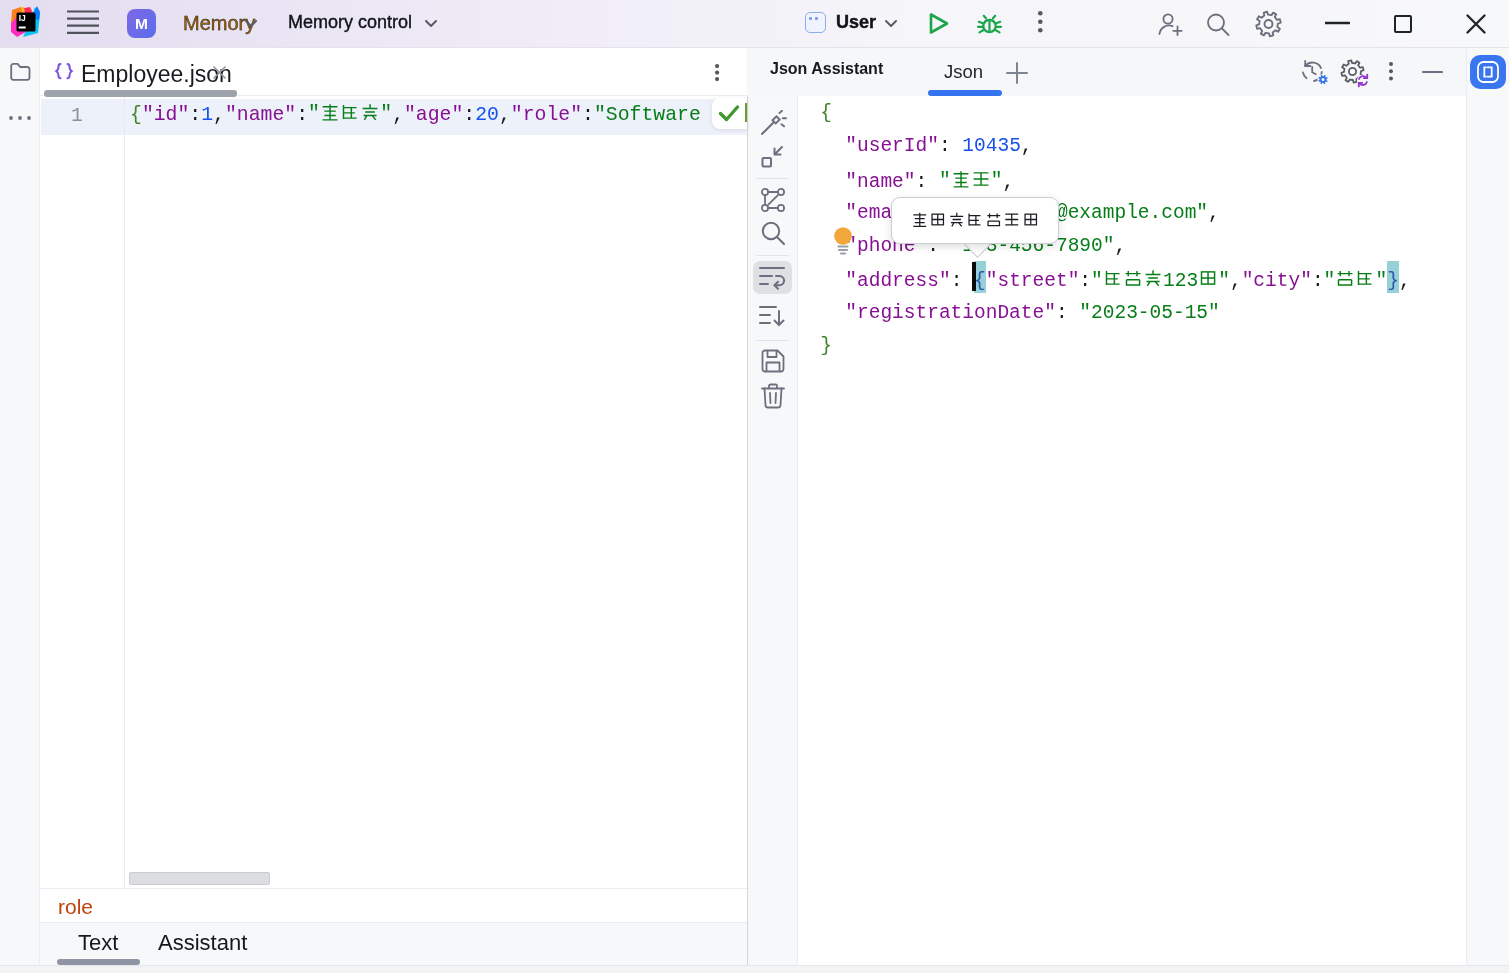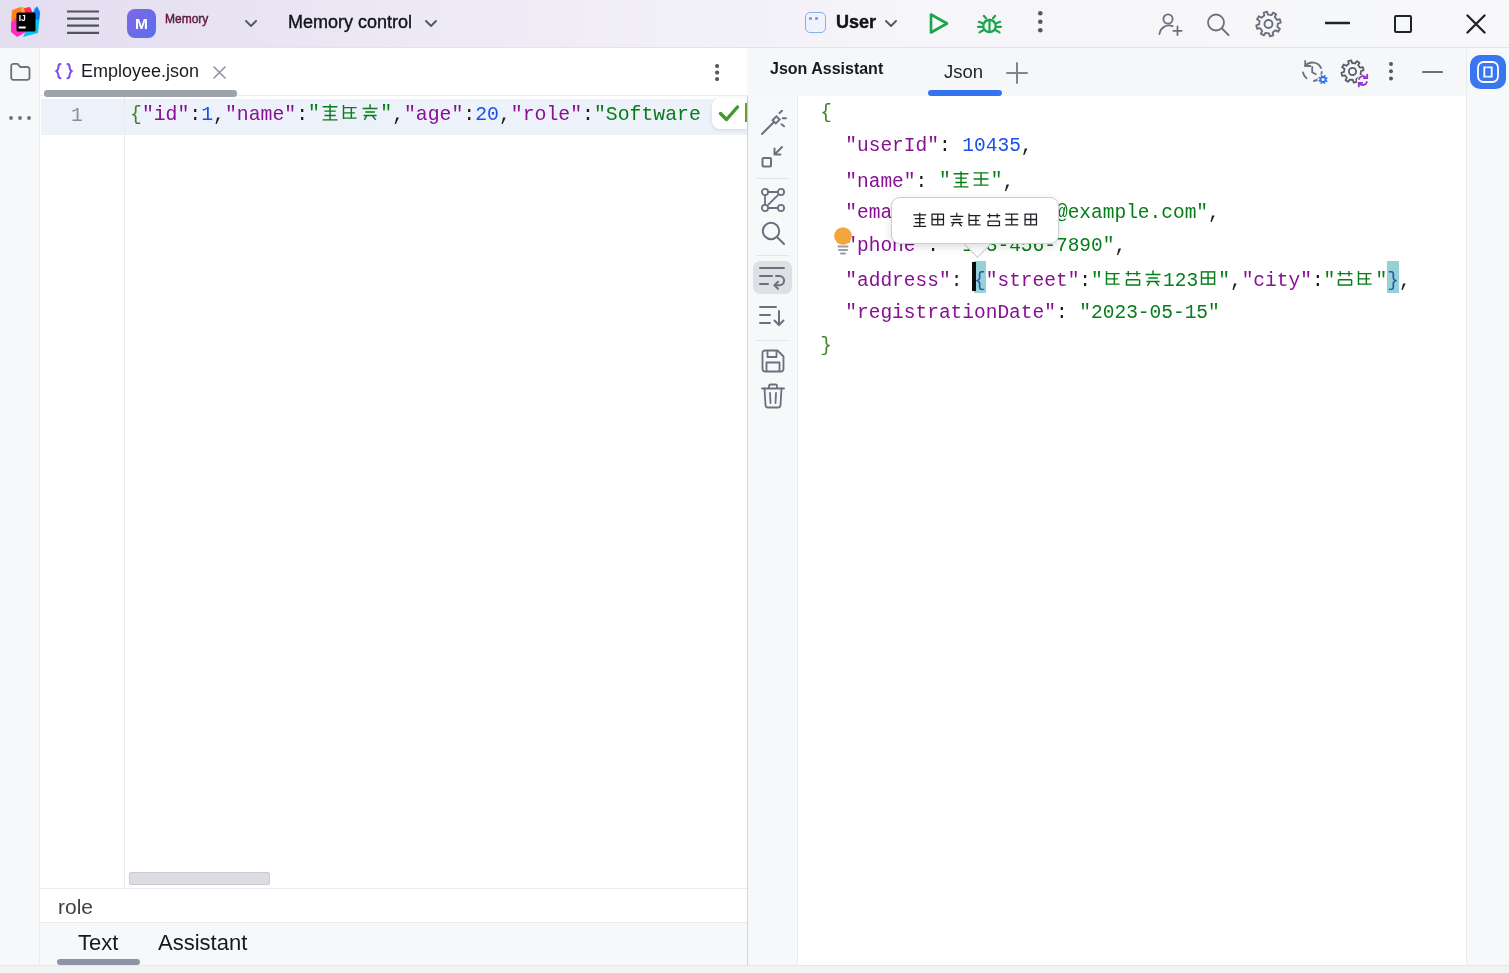--- a/index.html
+++ b/index.html
@@ -17,30 +17,30 @@
 #statusbar{left:0;top:965px;width:1509px;height:8px;background:#f2f3f5;border-top:1px solid #e6e7eb}
 #curline{left:41px;top:99px;width:706px;height:36px;background:#edf1f9}
 #gutterline{left:124px;top:96px;width:1px;height:792px;background:#e9eaee}
 .mono{font-family:"Liberation Mono",monospace;font-size:19.5px;white-space:pre}
 #lnum{left:71px;top:104.5px;color:#8a8f99;font-family:"Liberation Mono",monospace;font-size:19.5px}
 #edline{left:130px;top:101.5px;font-size:19.8px}
 .br{color:#43842b}.key{color:#871094}.pun{color:#1a1a1a}.num{color:#1750eb}.str{color:#067d17}.nbr{color:#2b57ad}
 .cj{display:inline-block;position:relative}
 .cj svg{width:100%;height:100%}
 #hscroll{left:129px;top:872px;width:141px;height:13px;background:#dcdde0;border:1px solid #cbccd0;border-radius:2px}
-#role{left:58px;top:895px;font-size:21px;color:#404040}
+#role{left:58px;top:895px;font-size:21px;color:#c2410c}
 #ttext{left:78px;top:930px;font-size:22px;color:#16181d}
 #tstruct{left:158px;top:930px;font-size:22px;color:#16181d}
 #tunder{left:57px;top:959px;width:83px;height:6px;background:#8e94a3;border-radius:3px}
 #jatitle{left:770px;top:60px;font-size:16px;font-weight:bold;color:#17191e}
 #viewtab{left:944px;top:61px;font-size:18.5px;color:#24262b}
 #viewunder{left:928px;top:90px;width:74px;height:6px;background:#3574f0;border-radius:3px}
-#tabtext{left:81px;top:61px;font-size:18px;color:#191b20}
+#tabtext{left:81px;top:61px;font-size:23px;color:#191b20}
 #tabunder{left:44px;top:90px;width:193px;height:6.5px;background:#9da2ad;border-radius:3px}
-#memory{-webkit-text-stroke:0.4px #131419;left:165px;top:12px;font-size:12px;font-weight:400;color:#be185d}
+#memory{-webkit-text-stroke:0.4px #131419;left:183px;top:12px;font-size:20px;font-weight:400;color:#a16207}
 #vcs{-webkit-text-stroke:0.4px #131419;left:288px;top:12px;font-size:18px;font-weight:400;color:#131419}
 #user{-webkit-text-stroke:0.4px #131419;left:836px;top:12px;font-size:18px;font-weight:700;color:#131419}
 #tooltip{left:891px;top:197px;width:168px;height:47px;background:#fff;border:1px solid #ccced6;border-radius:9px;box-shadow:0 3px 8px rgba(0,0,0,.13)}
 #tooltail{left:968px;top:235px;width:19px;height:19px;background:#fff;border-right:1px solid #ccced6;border-bottom:1px solid #ccced6;transform:rotate(45deg)}
 .hl{position:absolute;top:260.5px;width:11.9px;height:32px;background:#95d1d7}
 #caret{left:972.4px;top:262px;width:3.6px;height:29px;background:#0b0b0b}
 #inspw{left:712px;top:98px;width:35px;height:31px;background:#fff;border-radius:8px 0 0 8px;box-shadow:0 1px 4px rgba(0,0,0,.1)}
 </style></head>
 <body>
 <div class="abs" id="titlebar"></div>

